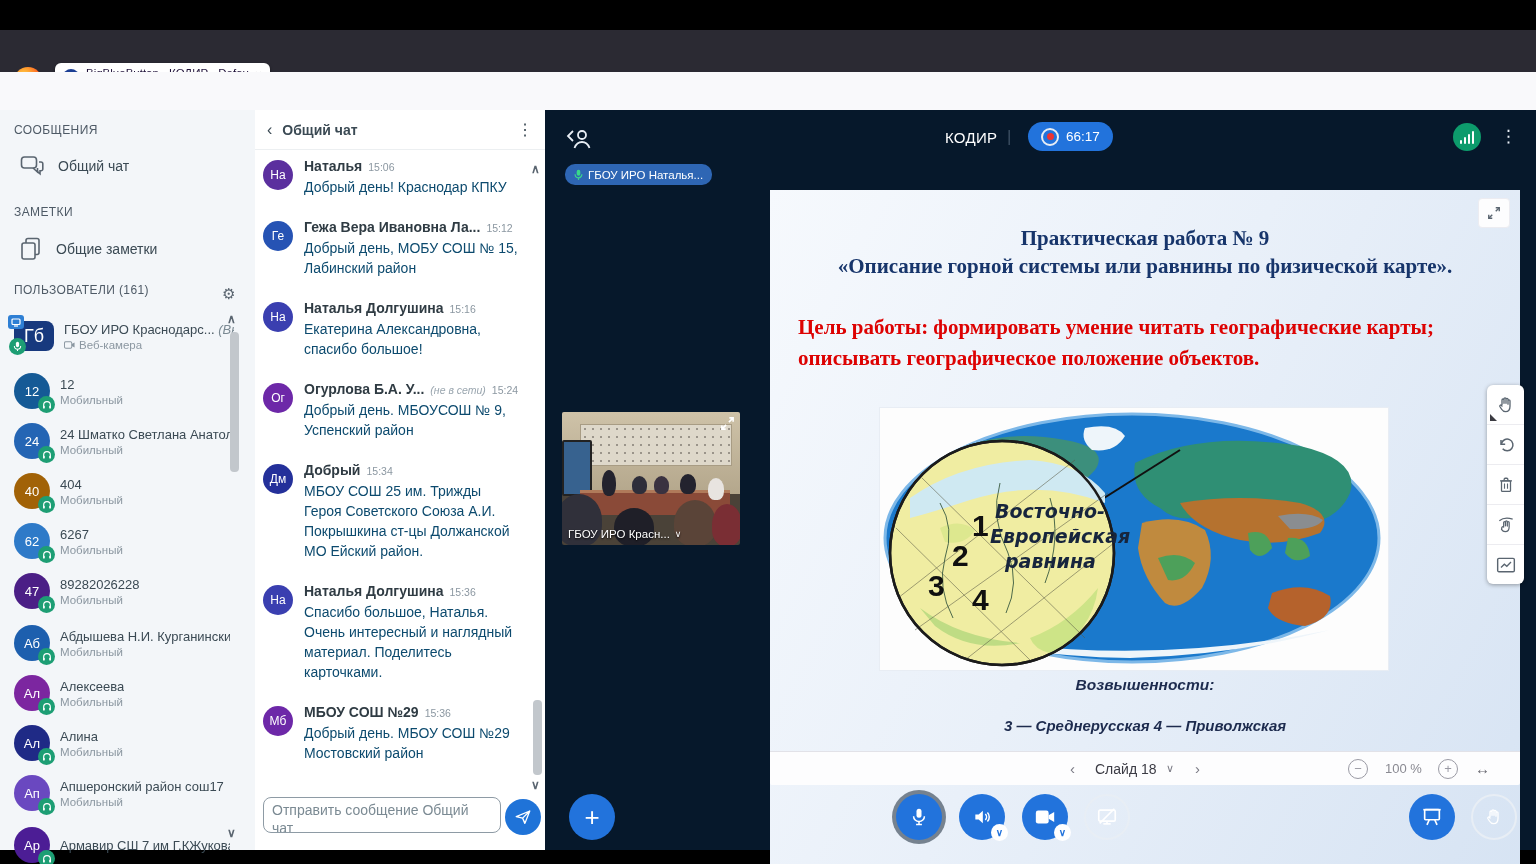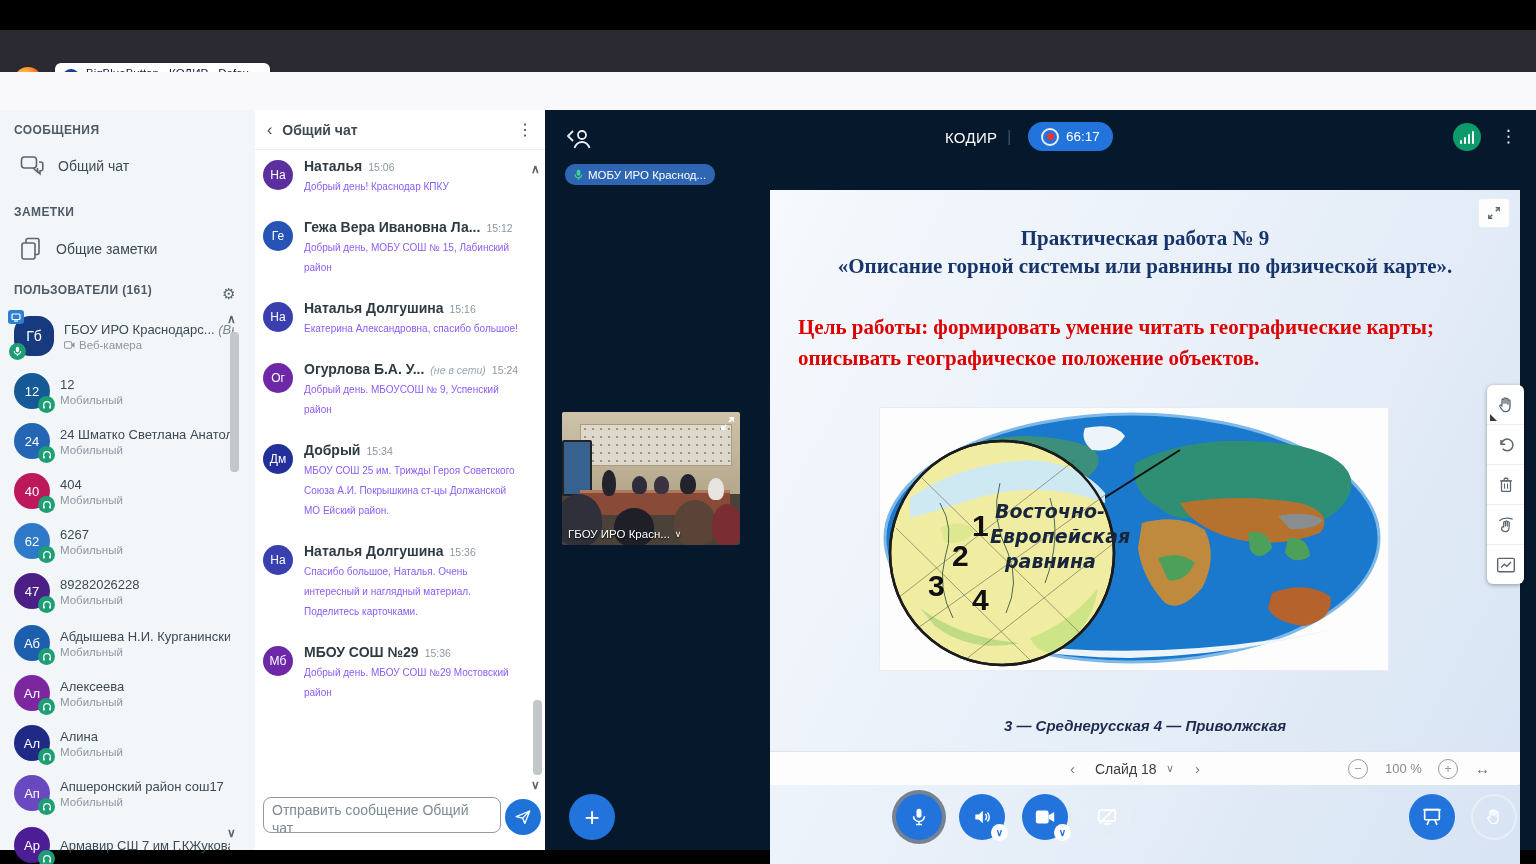--- a/index.html
+++ b/index.html
@@ -24,27 +24,27 @@
   .navbtn{position:absolute;top:79px;color:#45454e;font-size:17px}
   #addr{position:absolute;left:233px;top:77px;width:1000px;height:28px;background:#f0f0f4;border-radius:14px;
         display:flex;align-items:center;padding:0 10px;box-sizing:border-box;gap:8px}
   #addr .url{font-size:12.5px;color:#34343c;white-space:nowrap;overflow:hidden;flex:1}
   #addr .star{color:#45454e;font-size:15px}
   .chromeicon{position:absolute;top:80px}
 
   
   #content{position:absolute;left:0;top:110px;width:1536px;height:740px}
   #sidebar{position:absolute;left:0;top:0;width:255px;height:740px;background:#f3f6f9;border-right:1px solid #e3e7ea}
-  .sechead{position:absolute;left:14px;font-size:12px;font-weight:bold;color:#4e5a66;letter-spacing:.4px}
+  .sechead{position:absolute;left:14px;font-size:12px;font-weight:normal;color:#4e5a66;letter-spacing:.4px}
   .navitem{position:absolute;left:20px;display:flex;align-items:center;gap:14px;color:#3b4a54;font-size:14px}
   #users-gear{position:absolute;left:222px;top:175px;font-size:15px;color:#5a6570}
   .urow{position:absolute;left:14px;width:220px;height:46px;display:flex;align-items:center;gap:10px}
   .uav{width:36px;height:36px;border-radius:50%;color:#fff;font-size:13px;display:flex;align-items:center;
        justify-content:center;position:relative;flex:none}
-  .uav.squared{width:40px;height:40px;border-radius:16px;font-size:14px}
+  .uav.squared{width:40px;height:30px;border-radius:8px;font-size:18px}
   .badge{position:absolute;right:-5px;bottom:-4px;width:17px;height:17px;border-radius:50%;background:#1d9e74;
          display:flex;align-items:center;justify-content:center}
   .shbadge{position:absolute;left:-6px;top:-6px;width:16px;height:14px;border-radius:3px;background:#2e7fd4;
          display:flex;align-items:center;justify-content:center}
   .uname{font-size:13px;color:#3b4a54;white-space:nowrap;overflow:hidden;max-width:170px}
   .udev{font-size:11.5px;color:#8b97a1;margin-top:2px}
   .scrollmark{position:absolute;color:#5a6570;font-size:12px;font-weight:bold}
   .sthumb{position:absolute;background:#c2c7cc;border-radius:4px}
 
   #chat{position:absolute;left:255px;top:0;width:290px;height:740px;background:#fff}
@@ -53,21 +53,21 @@
   #chat-header .back{color:#3b4a54;font-size:16px}
   #chat-header .title{font-size:14px;font-weight:bold;color:#3b4a54;flex:1}
   #chat-header .kebab{color:#3b4a54;font-size:16px;letter-spacing:0}
   #msgs{position:absolute;left:8px;top:48px;width:262px}
   .msg{display:flex;gap:11px;margin-bottom:22px}
   .mav{width:30px;height:30px;border-radius:50%;color:#fff;font-size:12px;display:flex;align-items:center;
        justify-content:center;flex:none;margin-top:2px}
   .mhead{font-size:14px;font-weight:bold;color:#2f3b43;white-space:nowrap}
   .mtime{font-size:10.5px;color:#8b97a1;font-weight:normal;margin-left:6px}
   .moff{font-size:10.5px;color:#9aa6af;font-style:italic;font-weight:normal;margin-left:6px}
-  .mtext{font-size:10px;color:#8b5cf6;line-height:20px;margin-top:3px;width:218px}
+  .mtext{font-size:14px;color:#0c4a6e;line-height:20px;margin-top:3px;width:218px}
   #chat-input{position:absolute;left:8px;bottom:17px;width:238px;height:36px;border:1px solid #8e9ba5;
       border-radius:8px;padding:3px 8px;box-sizing:border-box;overflow:hidden}
   #chat-input span{font-size:14px;color:#7b8a93;line-height:17px}
   #send-btn{position:absolute;right:4px;bottom:15px;width:36px;height:36px;border-radius:50%;background:#1f73d8;
       display:flex;align-items:center;justify-content:center}
 
   
   #main{position:absolute;left:545px;top:0;width:991px;height:740px;background:#06182b}
   #topbar-title{position:absolute;left:400px;top:19px;color:#fff;font-size:15px;letter-spacing:.3px}
   #topbar-sep{position:absolute;left:462px;top:17px;color:#3c4f63;font-size:17px}
@@ -298,21 +298,21 @@
               <rect x="8.6" y="7" width="2.2" height="3.4" rx="1" fill="#fff"></rect>
             </svg>
           </span>
         </div>
       <div>
           <div class="uname">24 Шматко Светлана Анатол</div>
            <div class="udev">Мобильный</div>
         </div>
     </div>
     <div class="urow" style="top:358px">
-      <div class="uav" style="background-color: #be185d;">
+      <div class="uav" style="background-color: #a16207;">
           <span>40</span>
         <span class="badge">
             <svg width="10" height="10" viewBox="0 0 12 12">
               <path d="M2 8 V6 a4 4 0 0 1 8 0 v2" fill="none" stroke="#fff" stroke-width="1.4"></path>
               <rect x="1.2" y="7" width="2.2" height="3.4" rx="1" fill="#fff"></rect>
               <rect x="8.6" y="7" width="2.2" height="3.4" rx="1" fill="#fff"></rect>
             </svg>
           </span>
         </div>
       <div>
@@ -548,21 +548,21 @@
         <i style="height:13px"></i>
     </div>
     <div id="main-kebab">⋮</div>
 
     <div id="talker">
       <svg width="9" height="12" viewBox="0 0 10 13">
         <rect x="3" y="0.8" width="4" height="6.5" rx="2" fill="#39d98a"></rect>
         <path d="M1.2 5.8 a3.8 3.8 0 0 0 7.6 0" fill="none" stroke="#39d98a" stroke-width="1.3"></path>
         <line x1="5" y1="10" x2="5" y2="12" stroke="#39d98a" stroke-width="1.3"></line>
       </svg>
-      <span>МОБУ ИРО Краснод...</span>
+      <span>ГБОУ ИРО Наталья...</span>
     </div>
 
     <div id="webcam">
       <div class="wall"></div>
       <div class="banner"></div>
       <div class="tv"></div>
       <div class="table"></div>
       <div class="person" style="left:40px;top:58px;width:14px;height:26px;background:#23232e"></div>
       <div class="person" style="left:70px;top:64px;width:15px;height:18px;background:#2e2e3a"></div>
       <div class="person" style="left:92px;top:64px;width:15px;height:18px;background:#3a3240"></div>
@@ -642,20 +642,21 @@
             <text x="48" y="188" font-size="30" font-weight="bold" fill="#101010" font-family="Liberation Sans">3</text>
             <text x="92" y="202" font-size="30" font-weight="bold" fill="#101010" font-family="Liberation Sans">4</text>
             <g font-family="DejaVu Sans" font-size="19" font-weight="bold" font-style="italic" fill="#17253d">
               <text x="115" y="110">Восточно-</text>
               <text x="110" y="135">Европейская</text>
               <text x="125" y="160">равнина</text>
             </g>
           </svg>
         </div>
 
+        <div class="cap" id="cap0">Возвышенности:</div>
         <div class="cap" id="cap2">3 — Среднерусская   4 — Приволжская</div>
       </div>
 
       <div id="fullscreen-btn">
         <svg width="14" height="14" viewBox="0 0 16 16">
             <g stroke="#5a6570" stroke-width="1.6" fill="none">
               <path d="M10 2 h4 v4"></path>
               <path d="M6 14 H2 v-4"></path>
               <path d="M14 2 L10 6"></path>
               <path d="M2 14 L6 10"></path>

